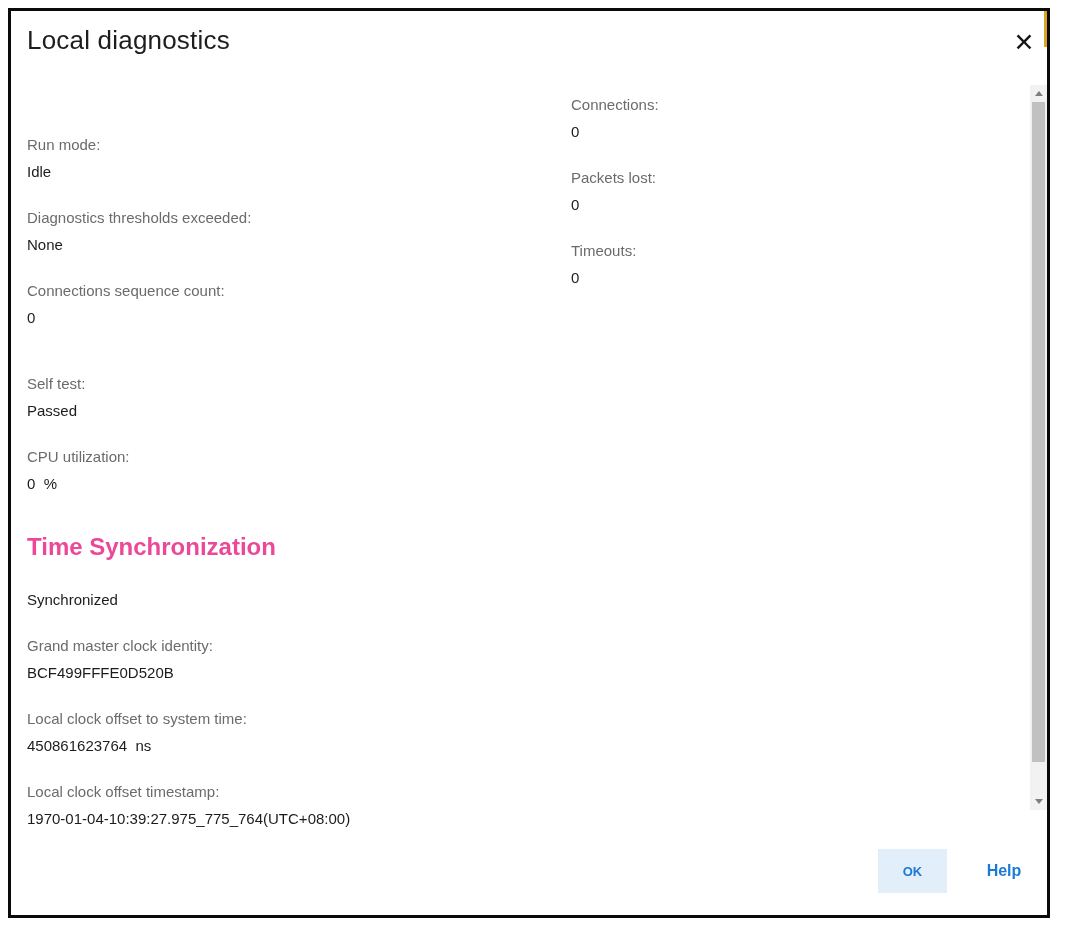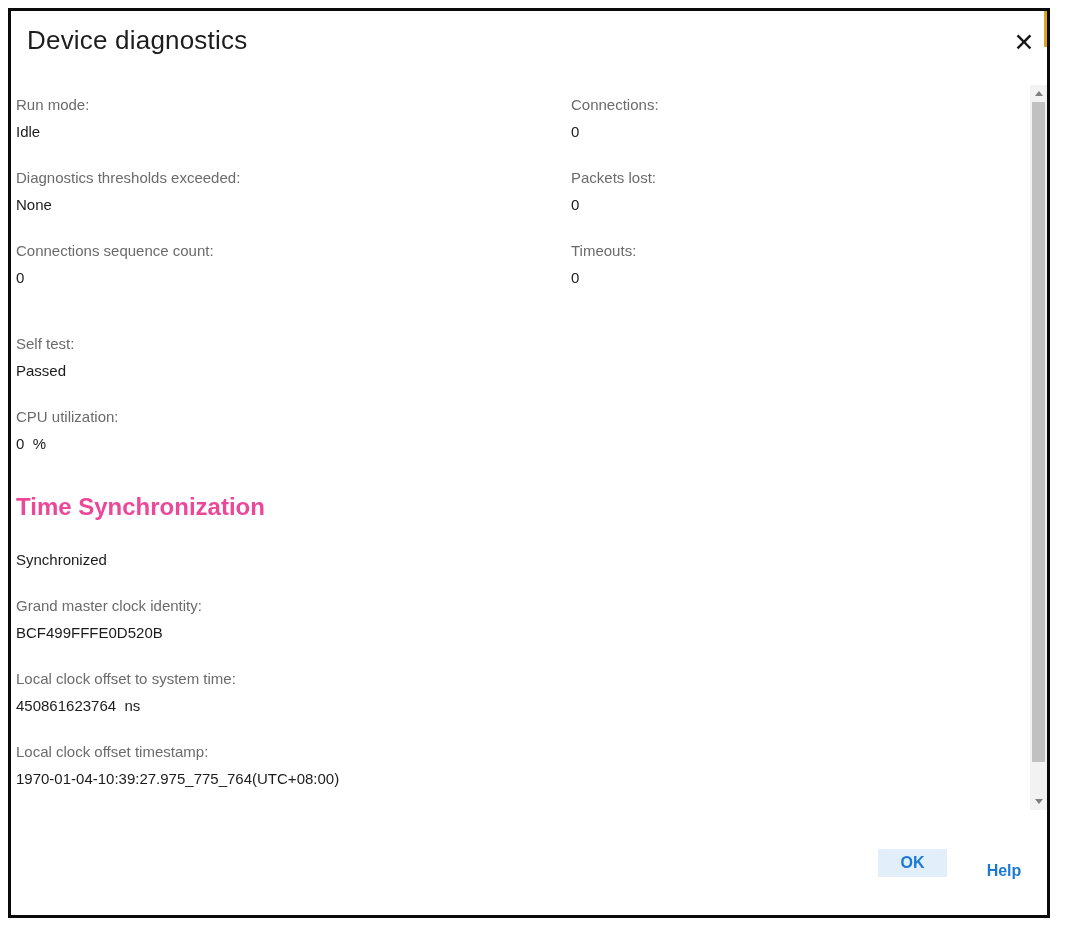--- a/index.html
+++ b/index.html
@@ -58,21 +58,21 @@
     right: 0;
     width: 3px;
     height: 36px;
     background: #d9a425;
   }
   
   .col {
     position: absolute;
     top: 84px;
   }
-  .col-left  { left: 5px;  width: 480px; }
+  .col-left  { left: 16px;  width: 480px; margin-top: 40px; }
   .col-right { left: 514px; width: 420px; margin-left: 46px; }
   .field { margin: 0 0 26px 0; }
   .field .label {
     font-size: 15px;
     line-height: 20px;
     color: #6b6b6b;
     margin-bottom: 7px;
     white-space: pre-wrap;
   }
   .field .value {
@@ -130,28 +130,28 @@
     height: 660px;
     background: #c1c1c1;
     cursor: pointer;
   }
   
   .ok-button {
     position: absolute;
     left: 867px;
     top: 838px;
     width: 69px;
-    height: 28px;
+    height: 44px;
     background: #e2eef9;
     border: none;
     display: flex;
     align-items: center;
     justify-content: center;
     font-family: "Liberation Sans", sans-serif;
-    font-size: 16px;
+    font-size: 13px;
     font-weight: 700;
     color: #1b7ad6;
     cursor: pointer;
   }
   .help-button {
     position: absolute;
     left: 963px;
     top: 838px;
     width: 60px;
     height: 44px;
@@ -166,21 +166,21 @@
     color: #1b7ad6;
     cursor: pointer;
   }
 </style>
 </head>
 <body>
 
 <div id="page">
   <div id="dialog">
 
-    <div class="title">Device diagnostics</div>
+    <div class="title">Local diagnostics</div>
     <button class="close-btn">✕</button>
     <div class="accent-strip"></div>
 
     <div class="col col-left">
       <div class="field">
         <div class="label">Run mode:</div>
         <div class="value">Idle</div>
       </div>
       <div class="field">
         <div class="label">Diagnostics thresholds exceeded:</div>

